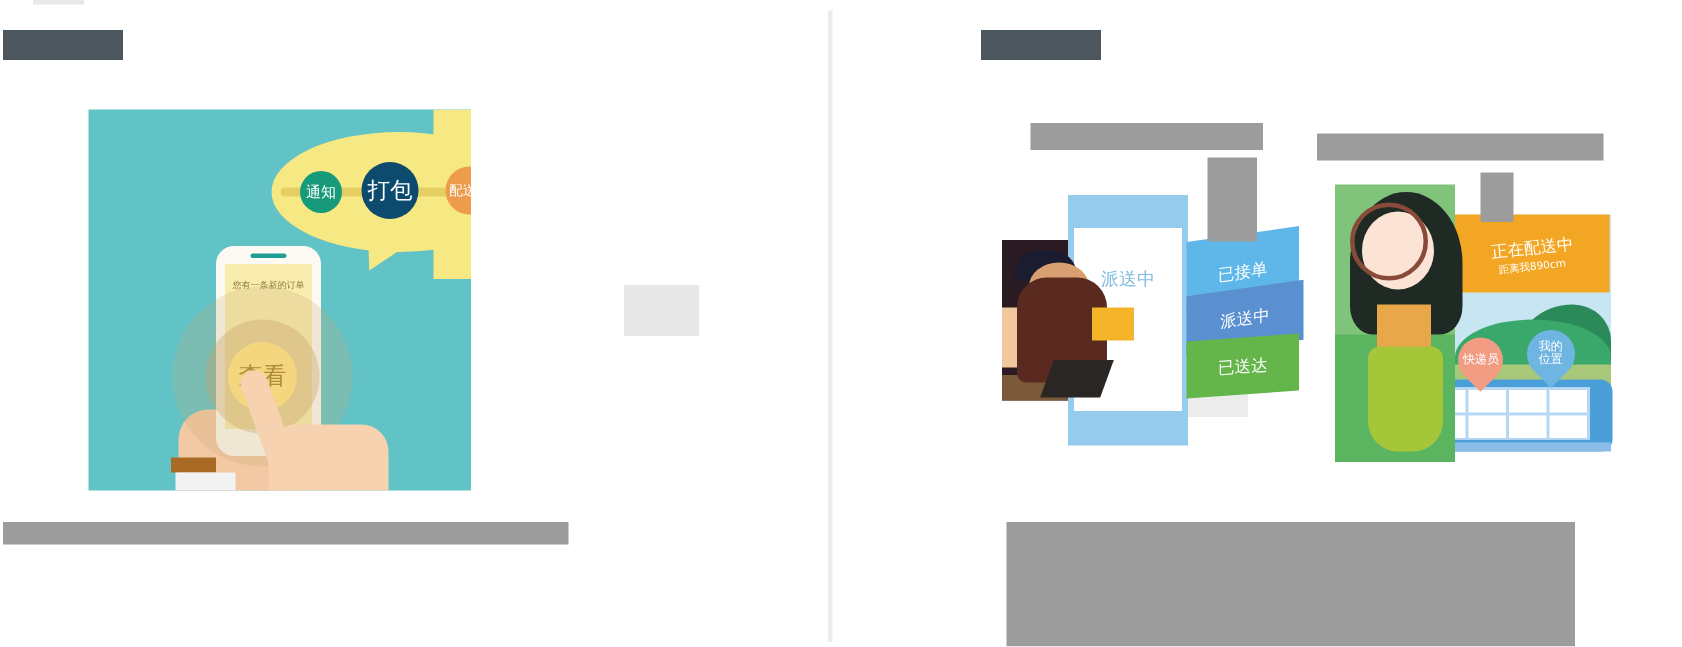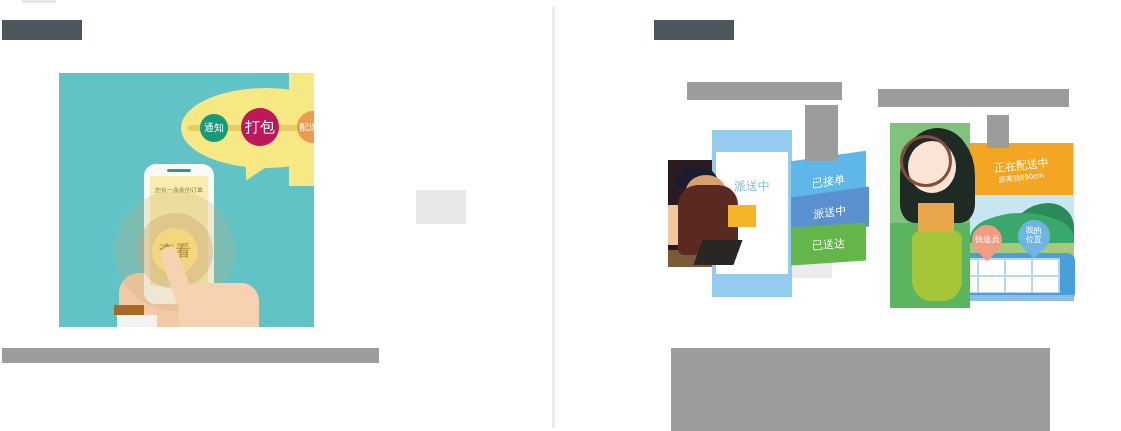--- a/index.html
+++ b/index.html
@@ -11,21 +11,21 @@
     .heading-block { background: #4b575c; }
 
     
     .ill-left { left: 59px; top: 73px; width: 255px; height: 254px; background: #62c3c7; overflow: hidden; padding-left: 40px; }
     .bubble { position: absolute; left: 122px; top: 15px; width: 170px; height: 80px; background: #f6e882; border-radius: 50%; }
     .bubble-tail { position: absolute; left: 180px; top: 80px; width: 0; height: 0; border-left: 12px solid transparent; border-right: 22px solid transparent; border-top: 30px solid #f6e882; transform: rotate(20deg); }
     .bubble-ext { position: absolute; left: 230px; top: 0; width: 25px; height: 113px; background: #f6e882; }
     .bubble-band { position: absolute; left: 128px; top: 52px; width: 165px; height: 6px; background: #e6cf62; border-radius: 3px; }
     .circ { position: absolute; border-radius: 50%; color: #fff; display: flex; align-items: center; justify-content: center; font-family: "DejaVu Sans", sans-serif; }
     .c-notify { left: 141px; top: 41px; width: 28px; height: 28px; background: #179a79; font-size: 10px; }
-    .c-pack { left: 182px; top: 35px; width: 38px; height: 38px; background: #be185d; font-size: 15px; }
+    .c-pack { left: 182px; top: 35px; width: 38px; height: 38px; background: #0c4a6e; font-size: 15px; }
     .c-courier { left: 238px; top: 38px; width: 32px; height: 32px; background: #ec9c4c; font-size: 9px; }
 
     .phone { position: absolute; left: 85px; top: 91px; width: 70px; height: 140px; background: #fcfaf2; border-radius: 12px; }
     .phone-speaker { position: absolute; left: 23px; top: 5px; width: 24px; height: 3px; background: #1f9e96; border-radius: 2px; }
     .phone-screen { position: absolute; left: 6px; top: 12px; width: 58px; height: 110px; background: #f8ecae; }
     .phone-msg { position: absolute; left: 0; top: 10px; width: 58px; text-align: center; font-size: 6px; color: #8a7a3a; }
     .ring-outer { position: absolute; left: 56px; top: 118px; width: 120px; height: 120px; border-radius: 50%; background: rgba(200,170,120,0.25); }
     .ring-mid { position: absolute; left: 78px; top: 140px; width: 76px; height: 76px; border-radius: 50%; background: rgba(200,160,100,0.35); }
     .ring-inner { position: absolute; left: 93px; top: 155px; width: 46px; height: 46px; border-radius: 50%; background: #f3d67e; display: flex; align-items: center; justify-content: center; font-size: 16px; color: #b08c3a; }
     .hand-back { position: absolute; left: 60px; top: 200px; width: 80px; height: 60px; background: #f3c9a5; border-radius: 20px 20px 0 0; }

